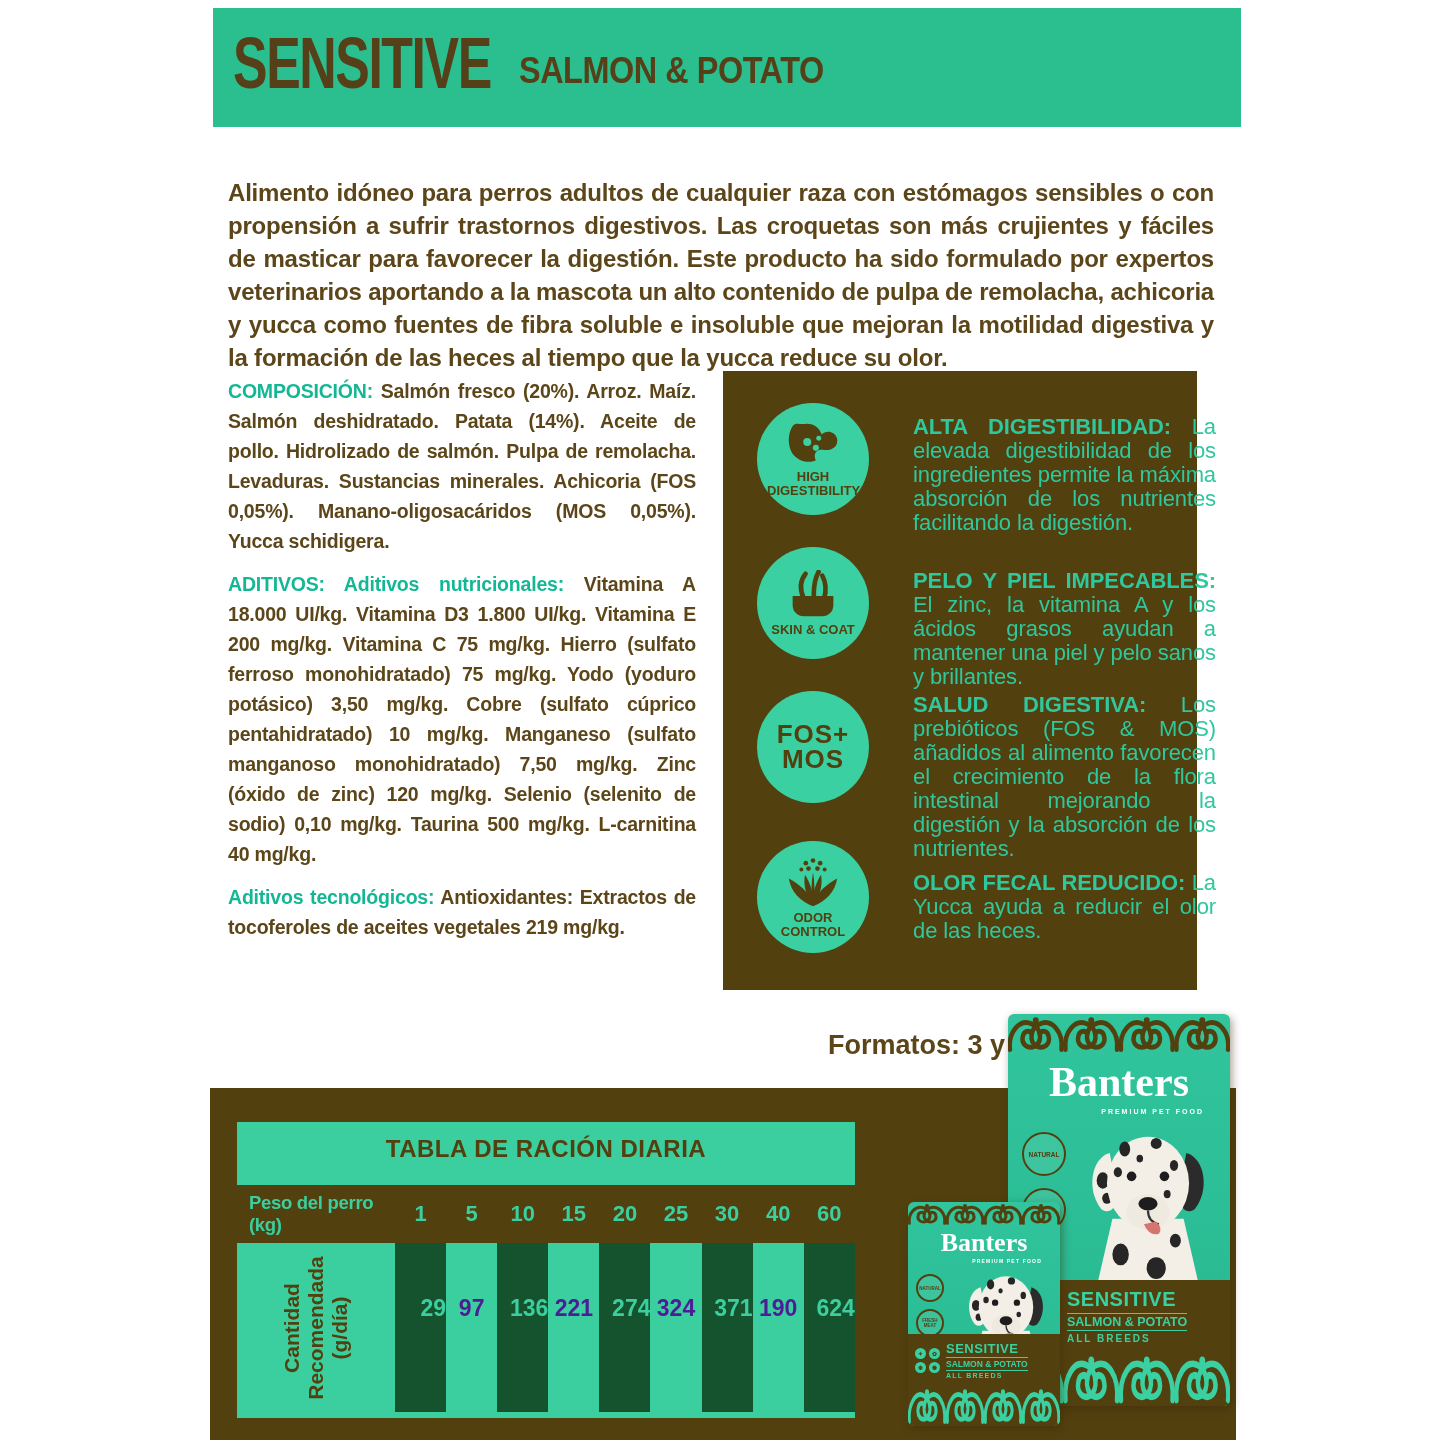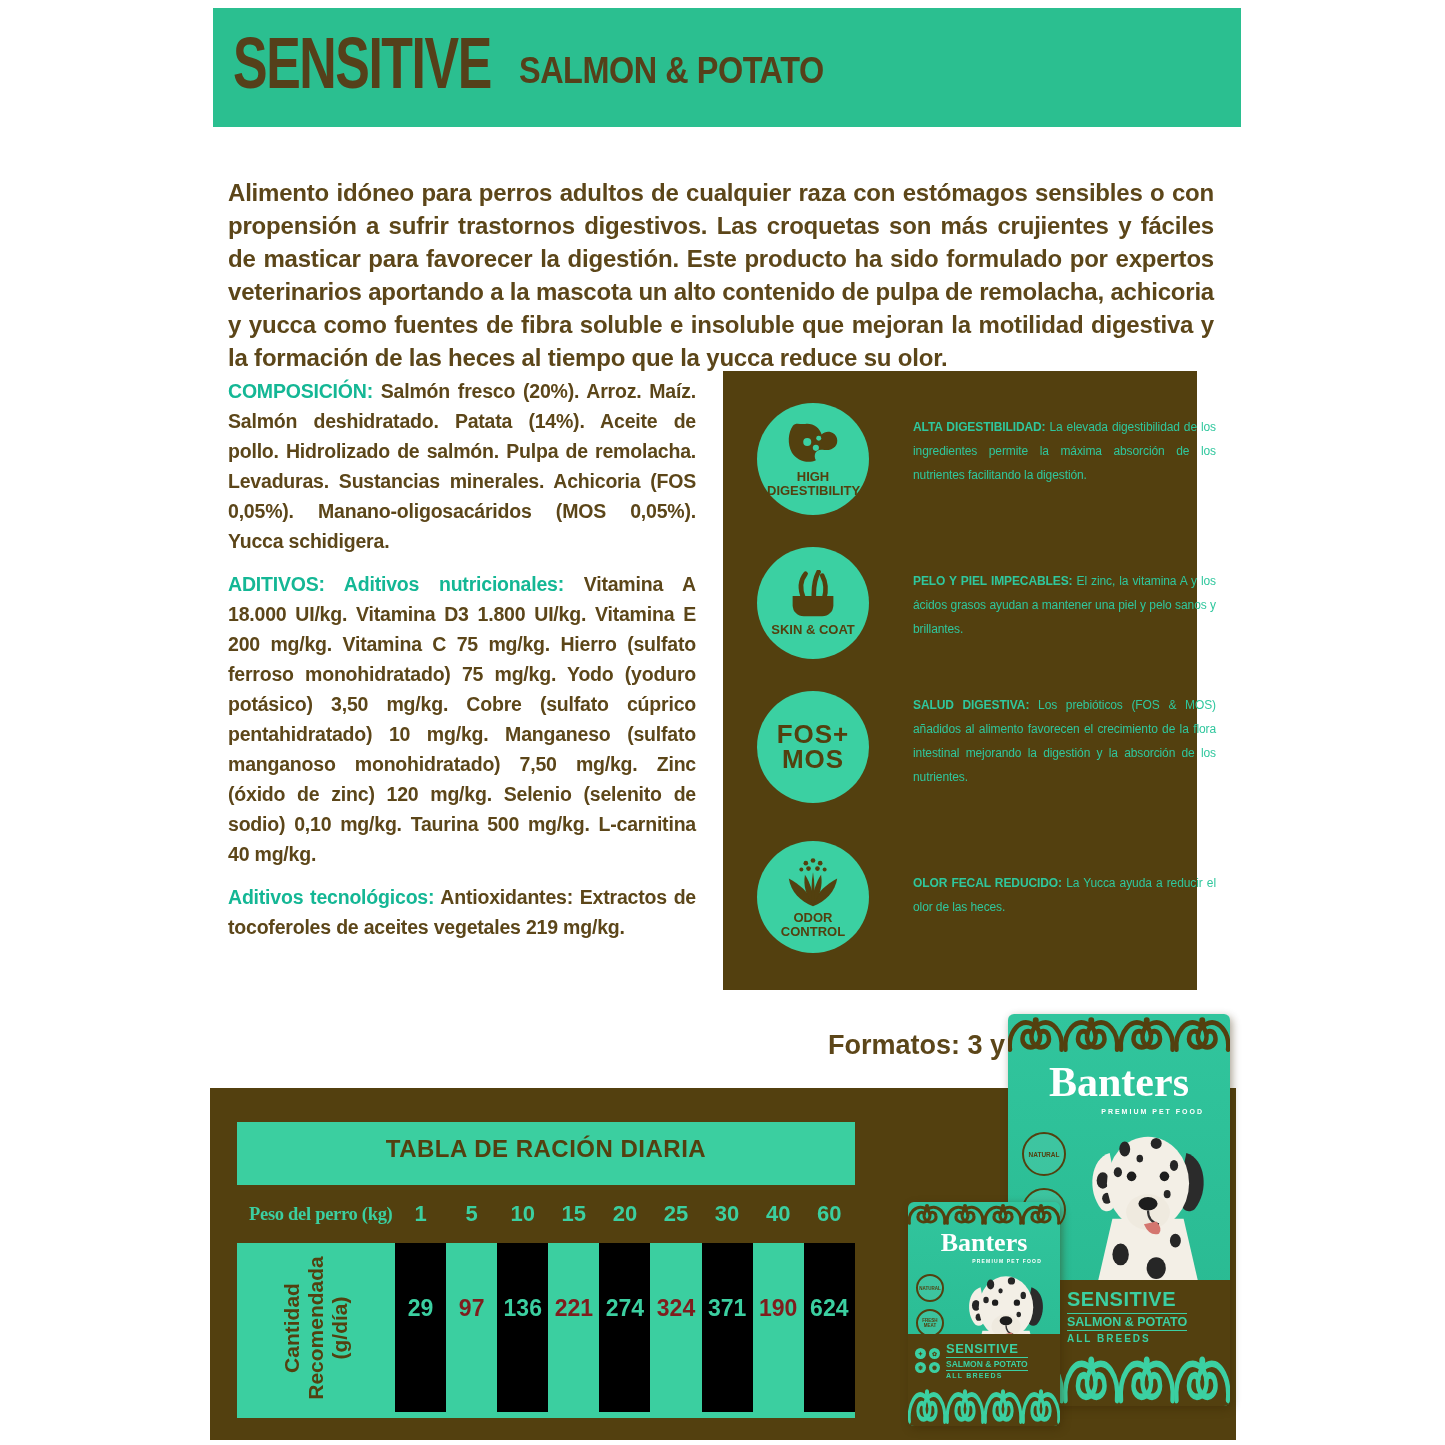--- a/index.html
+++ b/index.html
@@ -27,42 +27,42 @@
   
   .benefits{position:absolute;left:723px;top:371px;width:474px;height:619px;background:#53400f;}
   .benefit{position:absolute;left:34px;display:flex;align-items:flex-start;}
   .b1{top:32px}.b2{top:176px}.b3{top:320px}.b4{top:470px}
   .bicon{width:112px;height:112px;border-radius:50%;background:#3bd0a2;color:#53400f;
          display:flex;flex-direction:column;align-items:center;justify-content:center;flex-shrink:0;}
   .bicon svg{display:block;margin-bottom:3px;}
   .ilabel{font-size:13px;font-weight:bold;line-height:13.5px;text-align:center;color:#53400f;}
   .b1 .ilabel{width:92px}.b2 .ilabel{width:96px}.b4 .ilabel{width:70px}
   .fosmos{font-size:26px;line-height:25px;font-weight:bold;letter-spacing:1px;width:76px;text-align:center;color:#53400f;}
-  .btext{margin-left:44px;width:303px;font-size:12px;line-height:24px;color:#2fc79d;
+  .btext{margin-left:44px;width:303px;font-size:22px;line-height:24px;color:#2fc79d;
          text-align:justify;letter-spacing:-0.1px;}
   .b1 .btext{margin-top:12px}.b2 .btext{margin-top:22px}.b3 .btext{margin-top:2px}.b4 .btext{margin-top:30px}
   .btitle{font-weight:bold;}
   .btitle::after{content:" ";}
 
   
   .formats{position:absolute;left:828px;top:1030px;font-size:27px;font-weight:bold;color:#5c4619;}
 
   
   .bottom-panel{position:absolute;left:210px;top:1088px;width:1026px;height:352px;background:#53400f;}
   .ftable{position:absolute;left:237px;top:1122px;width:618px;height:296px;background:#3bcfa0;}
   .ftitle{text-align:center;font-size:24px;font-weight:bold;color:#53400f;padding-top:13px;letter-spacing:0.5px;}
   .fheader{position:absolute;top:63px;left:0;width:100%;height:58px;background:#53400f;
            display:flex;align-items:center;box-sizing:border-box;}
   .fweight-label{width:158px;padding-left:12px;color:#3bcfa0;font-weight:bold;font-size:18.5px;
-                 box-sizing:border-box;letter-spacing:-0.3px;font-family:Liberation Serif, serif;}
+                 box-sizing:border-box;letter-spacing:-0.3px;}
   .fw{width:51.1px;text-align:center;color:#3bcfa0;font-weight:bold;font-size:22px;}
   .fcols{position:absolute;top:121px;left:158px;height:169px;display:flex;}
   .fcol{width:51.1px;text-align:center;font-size:23px;font-weight:bold;padding-top:52px;box-sizing:border-box;}
-  .fcol.brown{background:#000000;color:#3bcfa0;}
-  .fcol.teal{background:transparent;color:#7f1d1d;}
+  .fcol.brown{background:#14532d;color:#3bcfa0;text-align:right;}
+  .fcol.teal{background:transparent;color:#4c1d95;}
   .fylabel{position:absolute;top:121px;left:0;width:158px;height:169px;
            display:flex;align-items:center;justify-content:center;}
   .fylabel>div{transform:rotate(-90deg);font-weight:bold;color:#53400f;font-size:21px;
                line-height:24px;text-align:center;width:150px;}
 
   
   .bag{position:absolute;background:linear-gradient(180deg,#31c59d,#27b78f);
        border-radius:6px;overflow:hidden;box-shadow:2px 3px 8px rgba(60,40,5,0.45);}
   .bag-large{left:1008px;top:1014px;width:222px;height:392px;}
   .bag-small{left:908px;top:1202px;width:152px;height:224px;z-index:5;}

